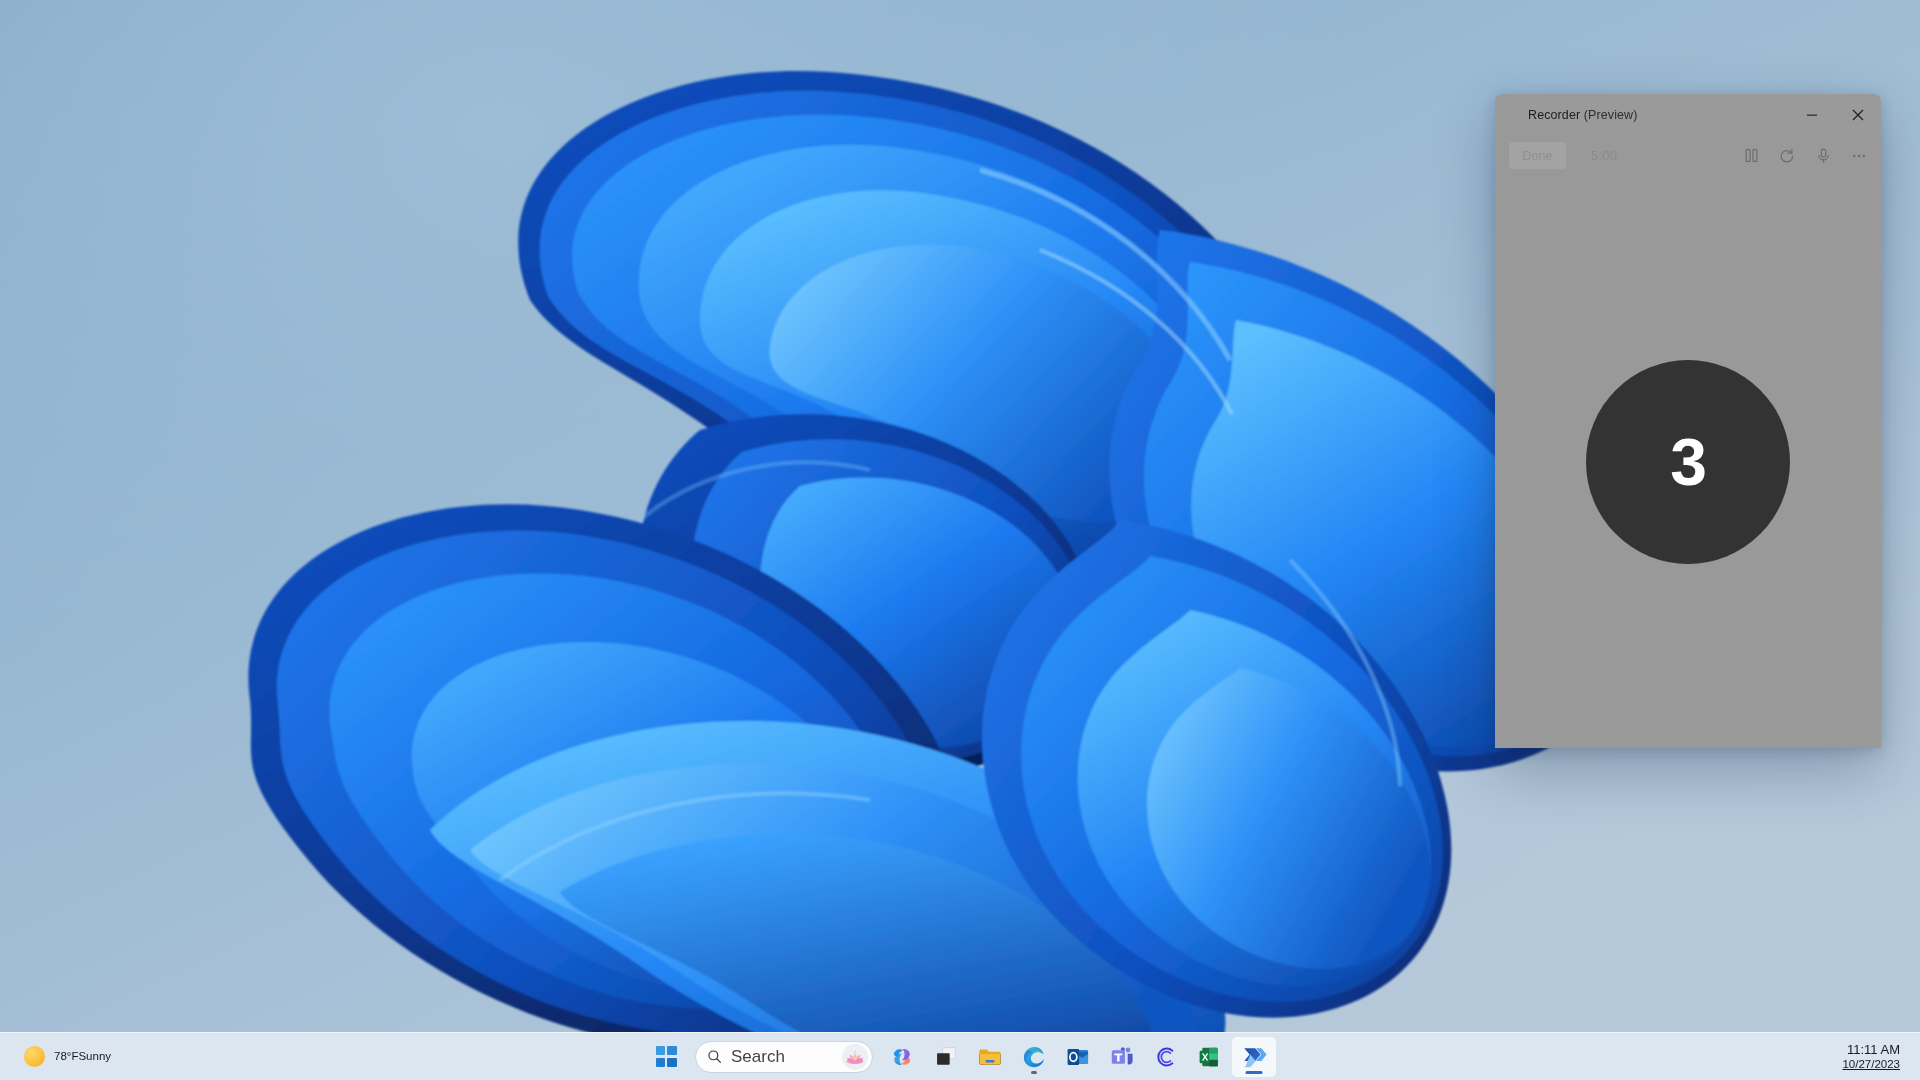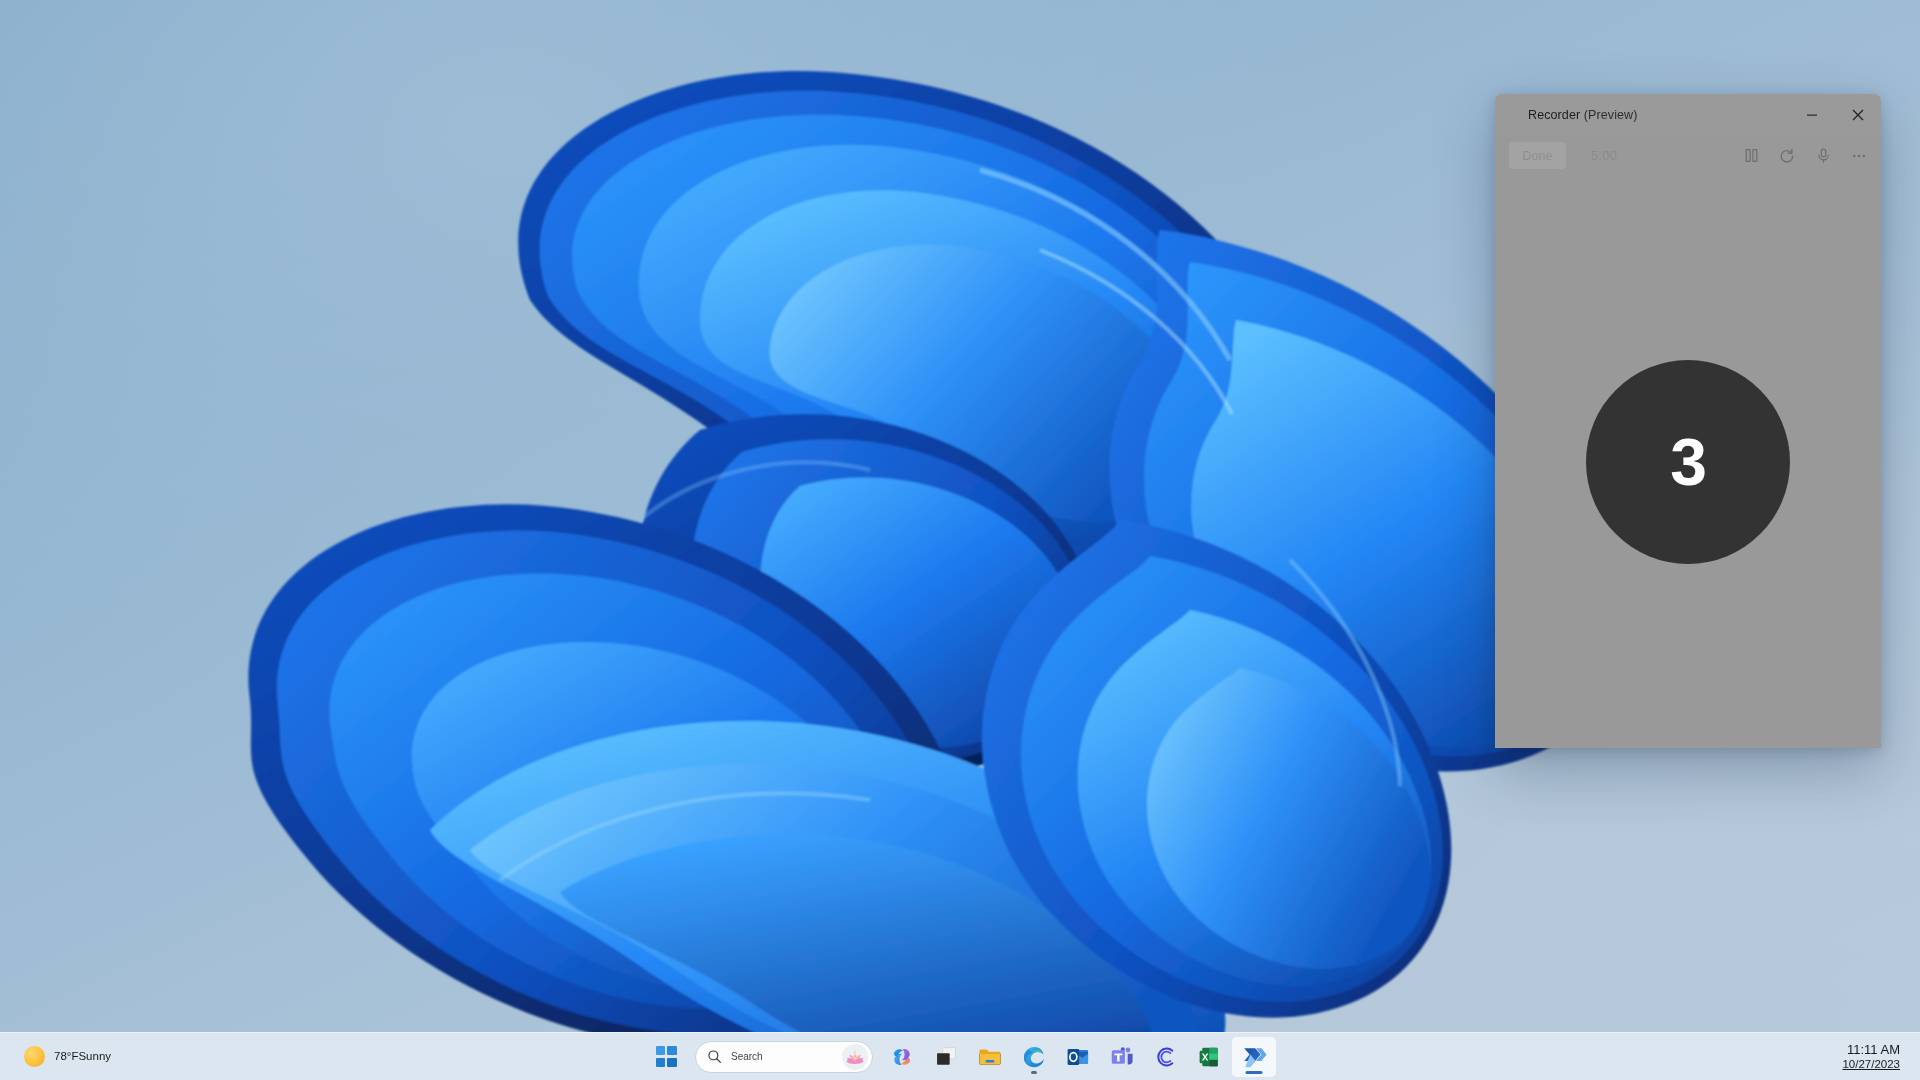--- a/index.html
+++ b/index.html
@@ -130,21 +130,21 @@
   #start-logo i { display:block; border-radius:1px; }
 
   
   #search-box {
     width:178px; height:32px; margin:0 7px; border-radius:16px;
     background:#fdfdfe; border:1px solid #c9d4e0;
     display:flex; align-items:center; padding:0 4px 0 11px;
     cursor:text; flex:none;
   }
   #search-placeholder {
-    font-size:10px; color:#444; margin-left:9px; flex:1; white-space:nowrap;
+    font-size:17px; color:#444; margin-left:9px; flex:1; white-space:nowrap;
   }
   #search-badge {
     width:26px; height:26px; border-radius:50%; flex:none;
     background:#eceff3; display:flex; align-items:center; justify-content:center;
     overflow:hidden;
   }
 
   
   #system-tray {
     position:absolute; right:0; height:48px; display:flex; align-items:center;

